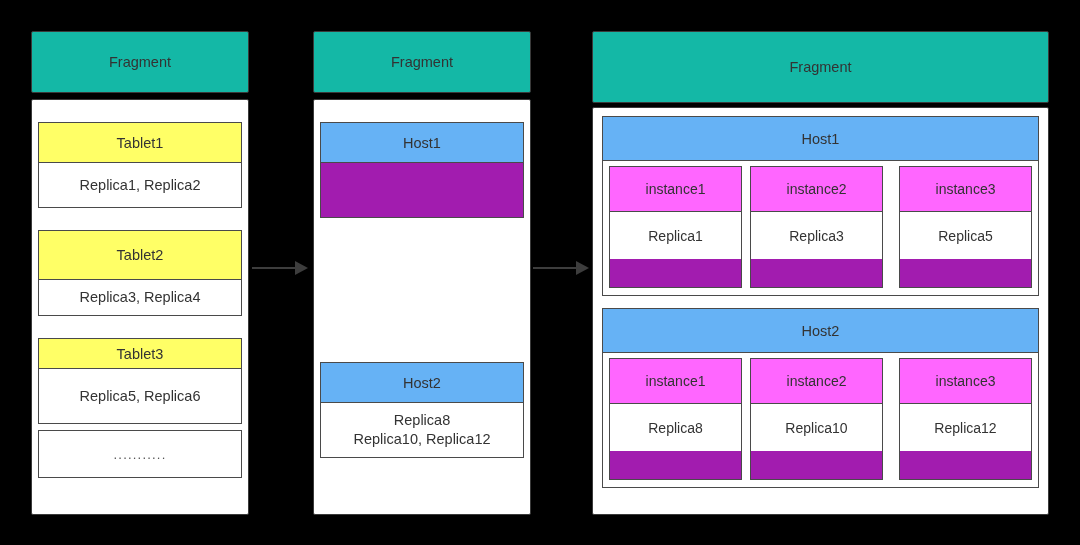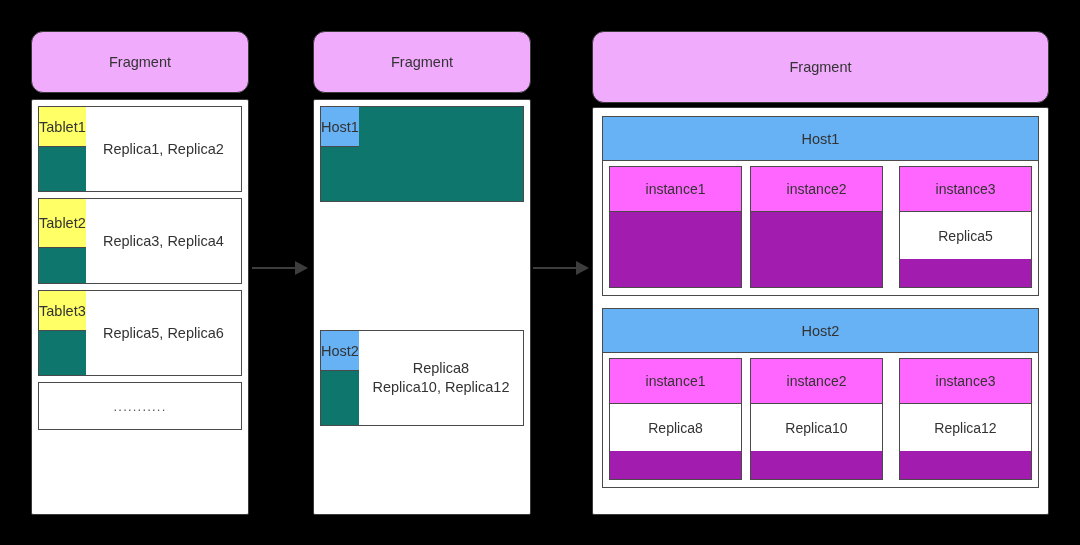--- a/index.html
+++ b/index.html
@@ -16,23 +16,23 @@
     background: #000000;
   }
 
   
   .panel {
     position: absolute;
     display: flex;
     flex-direction: column;
   }
   .frag-header {
-    background: #f0abfc;
+    background: #14b8a6;
     border: 1.6px solid #3a3a3a;
-    border-radius: 12px;
+    border-radius: 2px;
     display: flex;
     align-items: center;
     justify-content: center;
     color: #333333;
     font-size: 14.5px;
     line-height: 1.25;
     box-shadow: 1px 1px 2px rgba(0,0,0,0.55);
   }
   .body-box {
     background: #ffffff;
@@ -40,24 +40,25 @@
     border-radius: 2px;
     box-shadow: 1px 1px 2px rgba(0,0,0,0.55);
     display: flex;
     flex-direction: column;
     overflow: hidden;
   }
 
   
   .group {
     border: 1.6px solid #4a4a4a;
-    background: #0f766e;
-    display: flex;
-    flex-direction: row;
+    background: #a21caf;
+    display: flex;
+    flex-direction: column;
     flex: none;
+    margin-top: 16px;
   }
   .group-head {
     border-bottom: 1.6px solid #4a4a4a;
     display: flex; align-items: center; justify-content: center;
     color: #333333;
     font-size: 14.5px;
   }
   .group-head.yellow { background: #ffff66; }
   .group-head.blue   { background: #66b2f5; }
   .group-body {
@@ -166,21 +167,21 @@
       <div class="group" style="height:86px;">
         <div class="group-head yellow" style="height:49px;">
           <span>Tablet2</span>
         </div>
         <div class="group-body">
           <span>Replica3, Replica4</span>
         </div>
       </div>
 
       <div class="group" style="height:86px;">
-        <div class="group-head yellow" style="height:40px;text-align:right;">
+        <div class="group-head yellow" style="height:30px;text-align:right;">
           <span>Tablet3</span>
         </div>
         <div class="group-body">
           <span>Replica5, Replica6</span>
         </div>
       </div>
 
       <div class="ellipsis-box" style="height:48px;">
         <span>...........</span>
       </div>
@@ -237,24 +238,30 @@
 
       <div class="host-wrap" style="height:180px;">
         <div class="host-head" style="height:44px;">
           <span>Host1</span>
         </div>
         <div class="instances-row">
           <div class="instance">
             <div class="instance-head">
               <span>instance1</span>
             </div>
+            <div class="instance-body">
+              <span>Replica1</span>
+            </div>
           </div>
           <div class="instance">
             <div class="instance-head">
               <span>instance2</span>
+            </div>
+            <div class="instance-body">
+              <span>Replica3</span>
             </div>
           </div>
           <div class="instance" style="margin-left:8px;">
             <div class="instance-head">
               <span>instance3</span>
             </div>
             <div class="instance-body">
               <span>Replica5</span>
             </div>
           </div>

